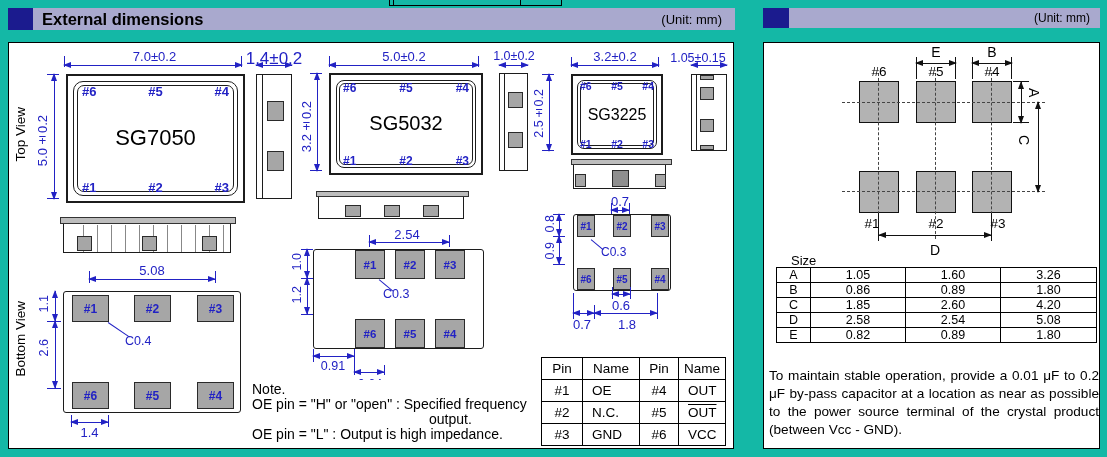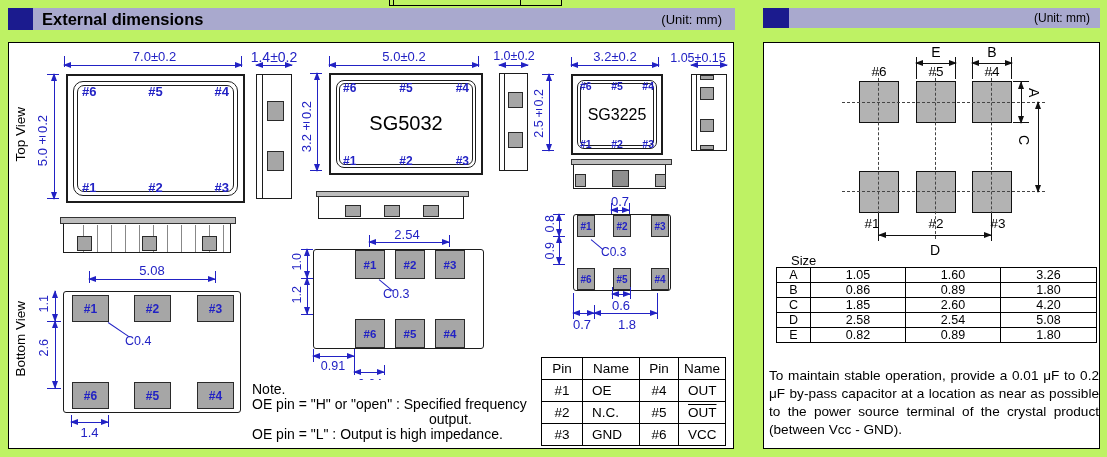--- a/index.html
+++ b/index.html
@@ -1,16 +1,16 @@
 <!DOCTYPE html>
 <html><head>
 <meta charset="utf-8">
 <style>
   html,body{margin:0;padding:0;background:#fff}
-  .page{position:relative;width:1107px;height:457px;background:#bef264;overflow:hidden;
+  .page{position:relative;width:1107px;height:457px;background:#14b8a6;overflow:hidden;
         font-family:"Liberation Sans",sans-serif;color:#111}
   .abs{position:absolute}
   
   .hdr{position:absolute;display:flex;align-items:center;background:#a9a9ce}
   .sq{height:100%;background:#1b1b8e;flex:none}
   .hdr .t{font-weight:bold;color:#000}
   .hdr .u{margin-left:auto;color:#000}
   
   .panel{position:absolute;border:1.6px solid #000;background:#fff;box-sizing:border-box}
   
@@ -95,23 +95,24 @@
 
     <div class="pkg" style="left:57px;top:31px;width:175px;height:125px">
       <div class="rim" style="inset:5px;border-radius:10px"></div>
       <div class="rim" style="inset:9px;border-radius:7px;border-width:1px"></div>
       <span class="plbl" style="left:14px;top:8px;font-size:13px">#6</span>
       <span class="plbl ctr" style="top:8px;font-size:13px">#5</span>
       <span class="plbl" style="right:14px;top:8px;font-size:13px">#4</span>
       <span class="plbl" style="left:14px;bottom:6px;font-size:13px">#1</span>
       <span class="plbl ctr" style="bottom:6px;font-size:13px">#2</span>
       <span class="plbl" style="right:14px;bottom:6px;font-size:13px">#3</span>
-    </div>
-
-    <span class="dlabel" style="left:233px;top:6px;width:64px;font-size:14px">1.4±0.2</span>
+      <div class="pname" style="font-size:22px">SG7050</div>
+    </div>
+
+    <span class="dlabel" style="left:233px;top:6px;width:64px;font-size:17px">1.4±0.2</span>
     <i class="dh" style="left:247px;top:22px;width:36px"></i>
     <div class="sideview" style="left:247px;top:31px;width:36px;height:125px">
       <i class="inline-v" style="left:5px;top:0;height:100%"></i>
       <div class="pad" style="left:10px;top:26px;width:17px;height:20px"></div>
       <div class="pad" style="left:10px;top:76px;width:17px;height:20px"></div>
     </div>
 
     <div class="front" style="left:54px;top:174px;width:168px;height:36px">
       <div class="lid" style="left:-4px;top:-1px;width:174px;height:5px"></div>
       <div class="stripes" style="left:6px;top:7px;width:154px;height:27px"></div>

